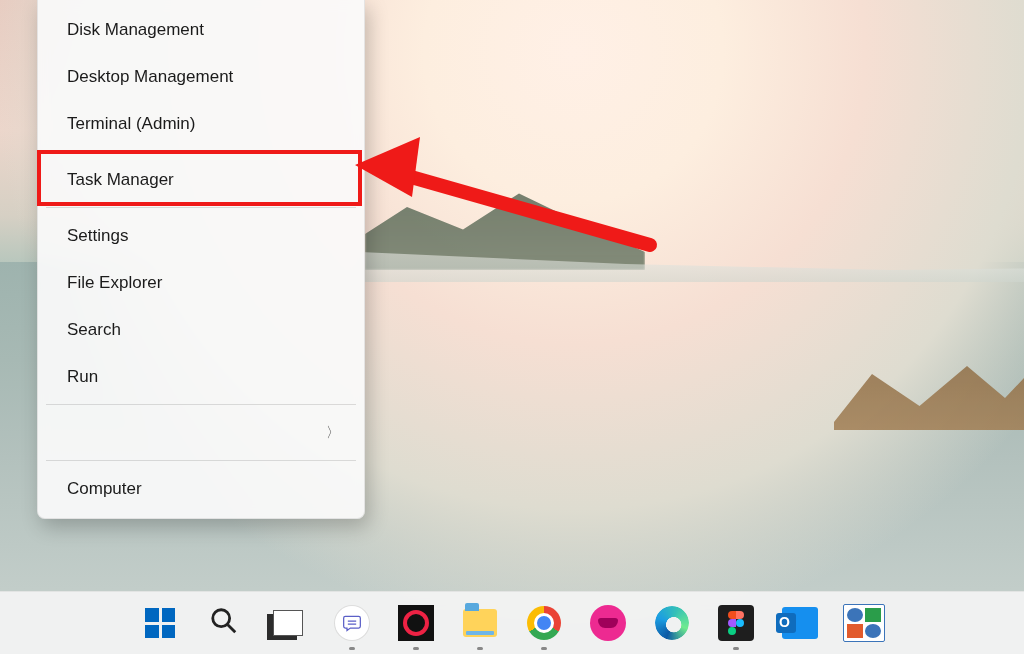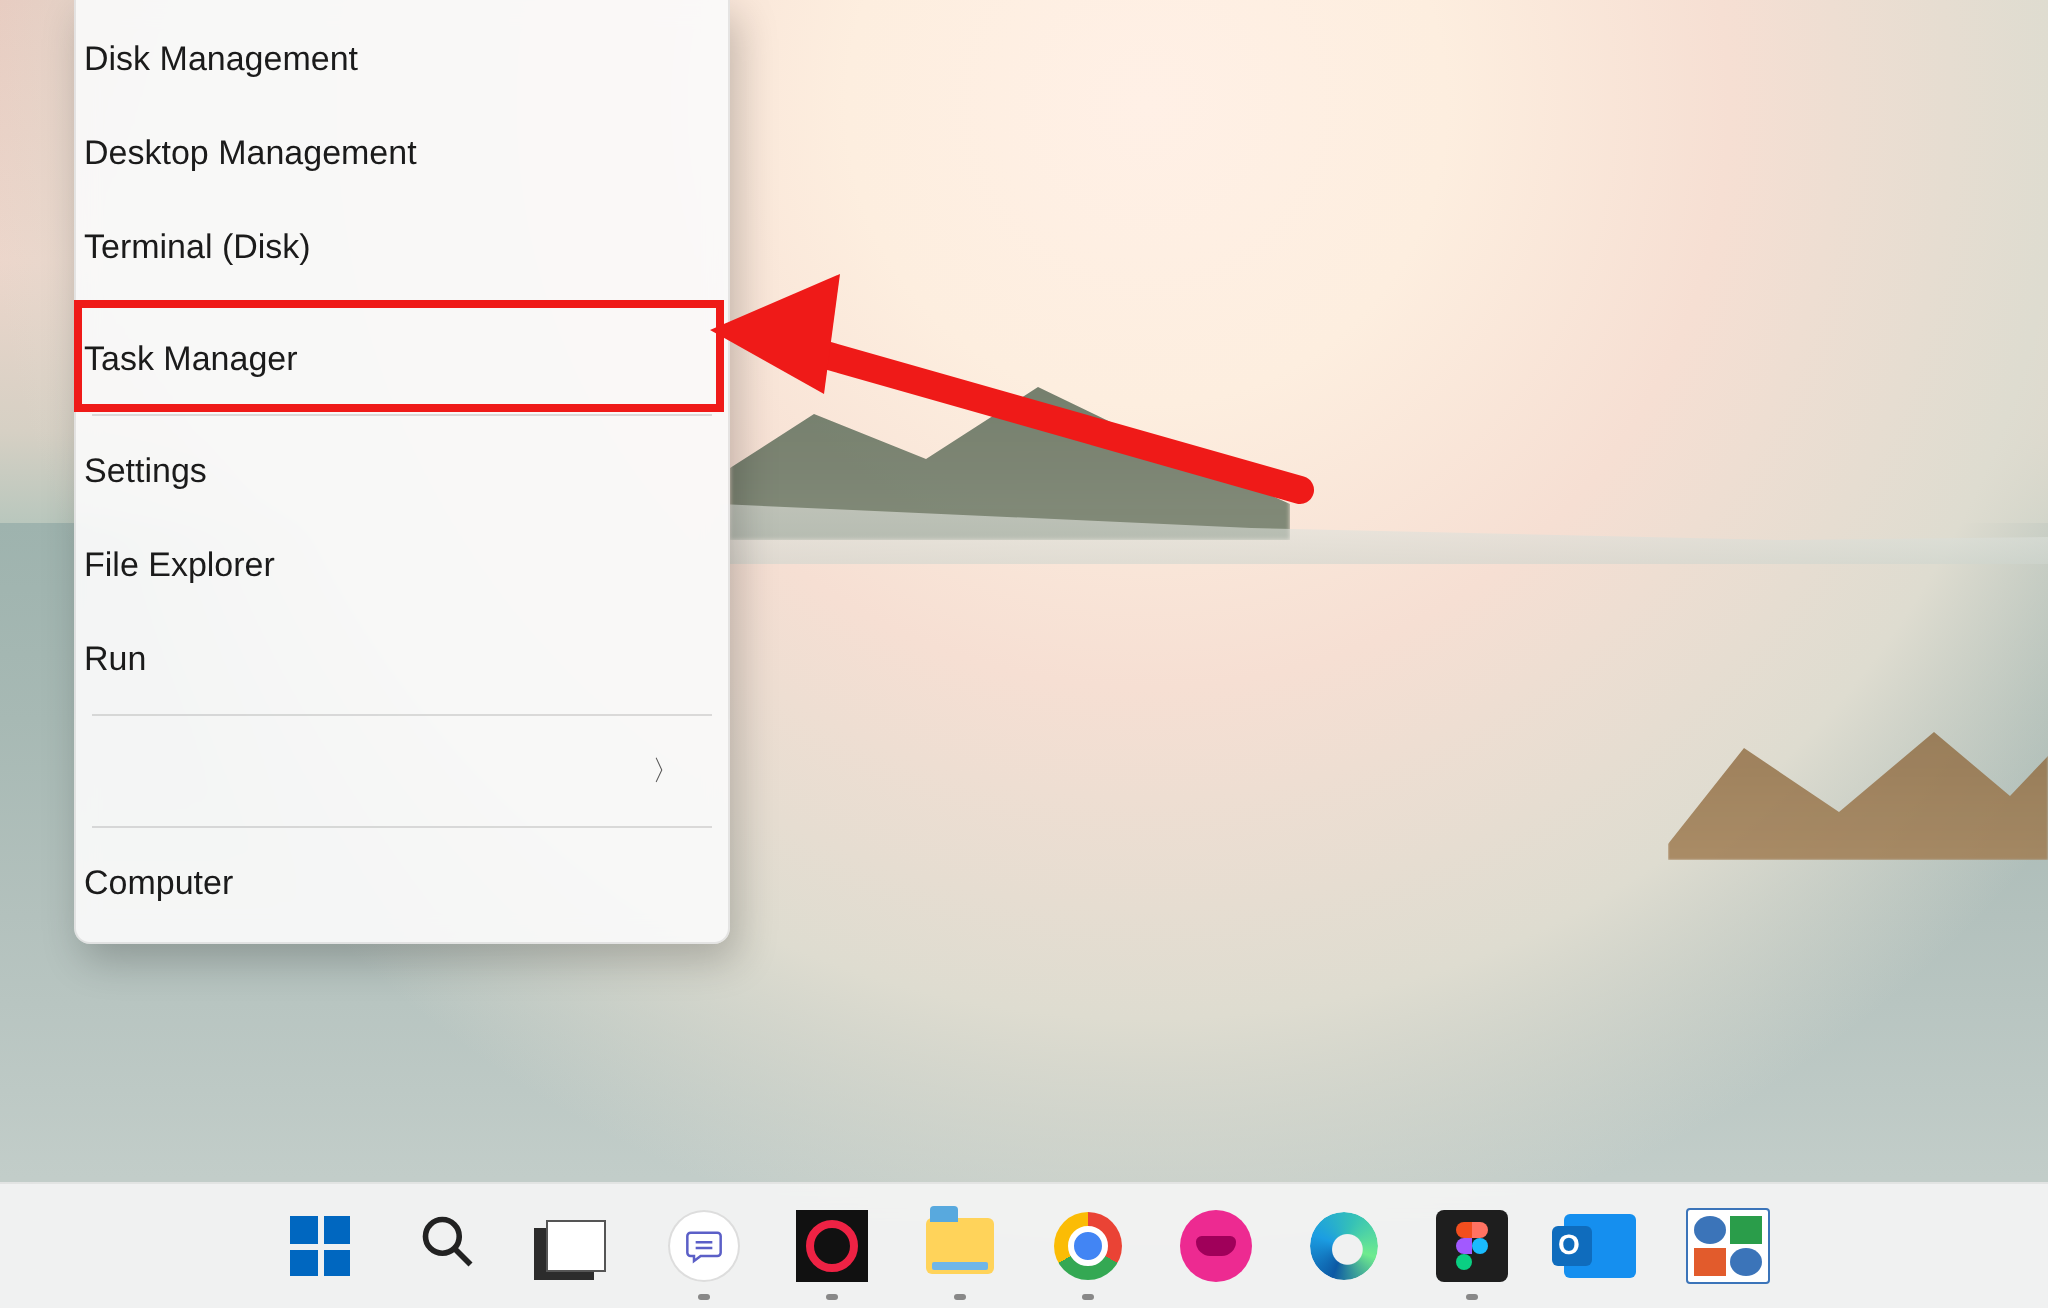--- a/index.html
+++ b/index.html
@@ -60,21 +60,21 @@
     border-radius: 0 0 8px 8px;
     box-shadow: 4px 8px 20px rgba(0,0,0,.22);
     border-top: none;
     padding-top: 6px;
     padding-bottom: 6px;
   }
   .menu-item {
     height: 47px;
     display: flex;
     align-items: center;
-    padding: 0 4px;
+    padding: 0 29px;
     font-size: 17px;
     color: #1b1b1b;
     cursor: default;
     position: relative;
   }
   .menu-sep {
     height: 1px;
     background: rgba(0,0,0,.12);
     margin: 4px 8px;
   }
@@ -211,32 +211,35 @@
 </div>
 
 <div class="context-menu" id="context-menu">
     <div class="menu-item">
       <span>Disk Management</span>
     </div>
     <div class="menu-item">
       <span>Desktop Management</span>
     </div>
     <div class="menu-item">
-      <span>Terminal (Disk)</span>
+      <span>Terminal (Admin)</span>
     </div>
     <div class="menu-sep"></div>
     <div class="menu-item">
       <span>Task Manager</span>
     </div>
     <div class="menu-sep"></div>
     <div class="menu-item">
       <span>Settings</span>
     </div>
     <div class="menu-item">
       <span>File Explorer</span>
+    </div>
+    <div class="menu-item">
+      <span>Search</span>
     </div>
     <div class="menu-item">
       <span>Run</span>
     </div>
     <div class="menu-sep"></div>
     <div class="menu-item">
       <span class="chevron">〉</span>
     </div>
     <div class="menu-sep"></div>
     <div class="menu-item">

